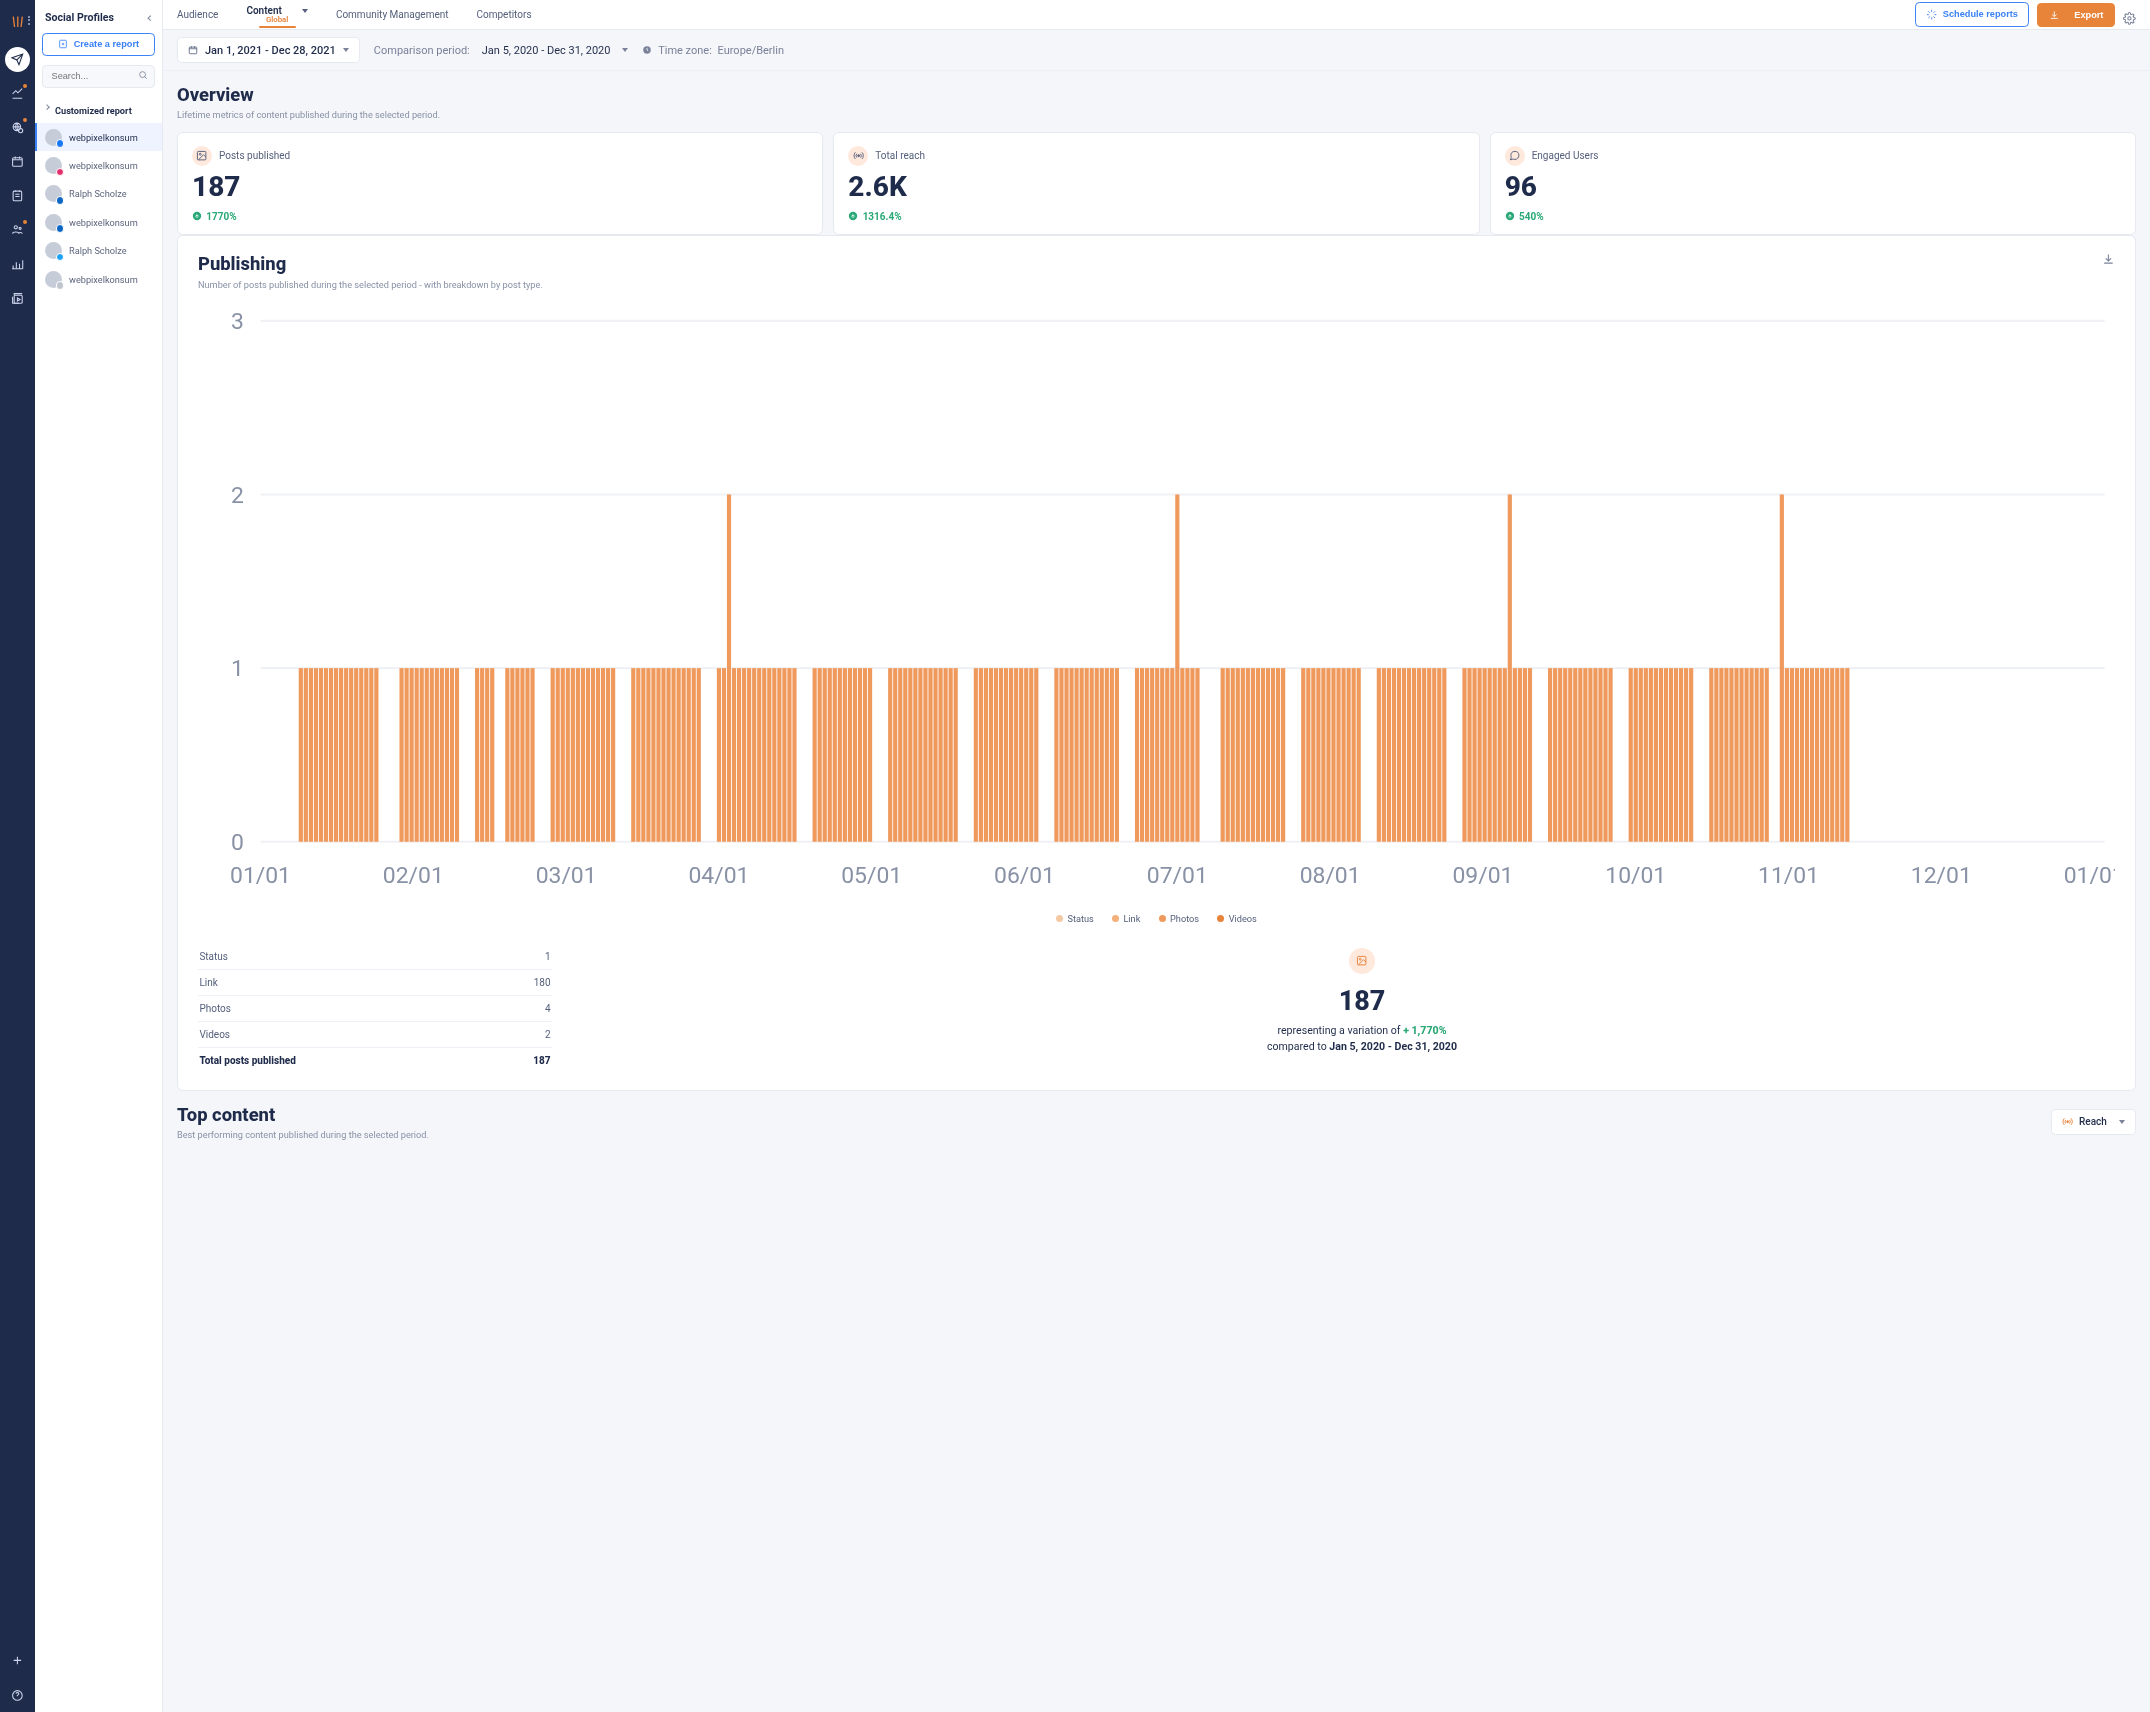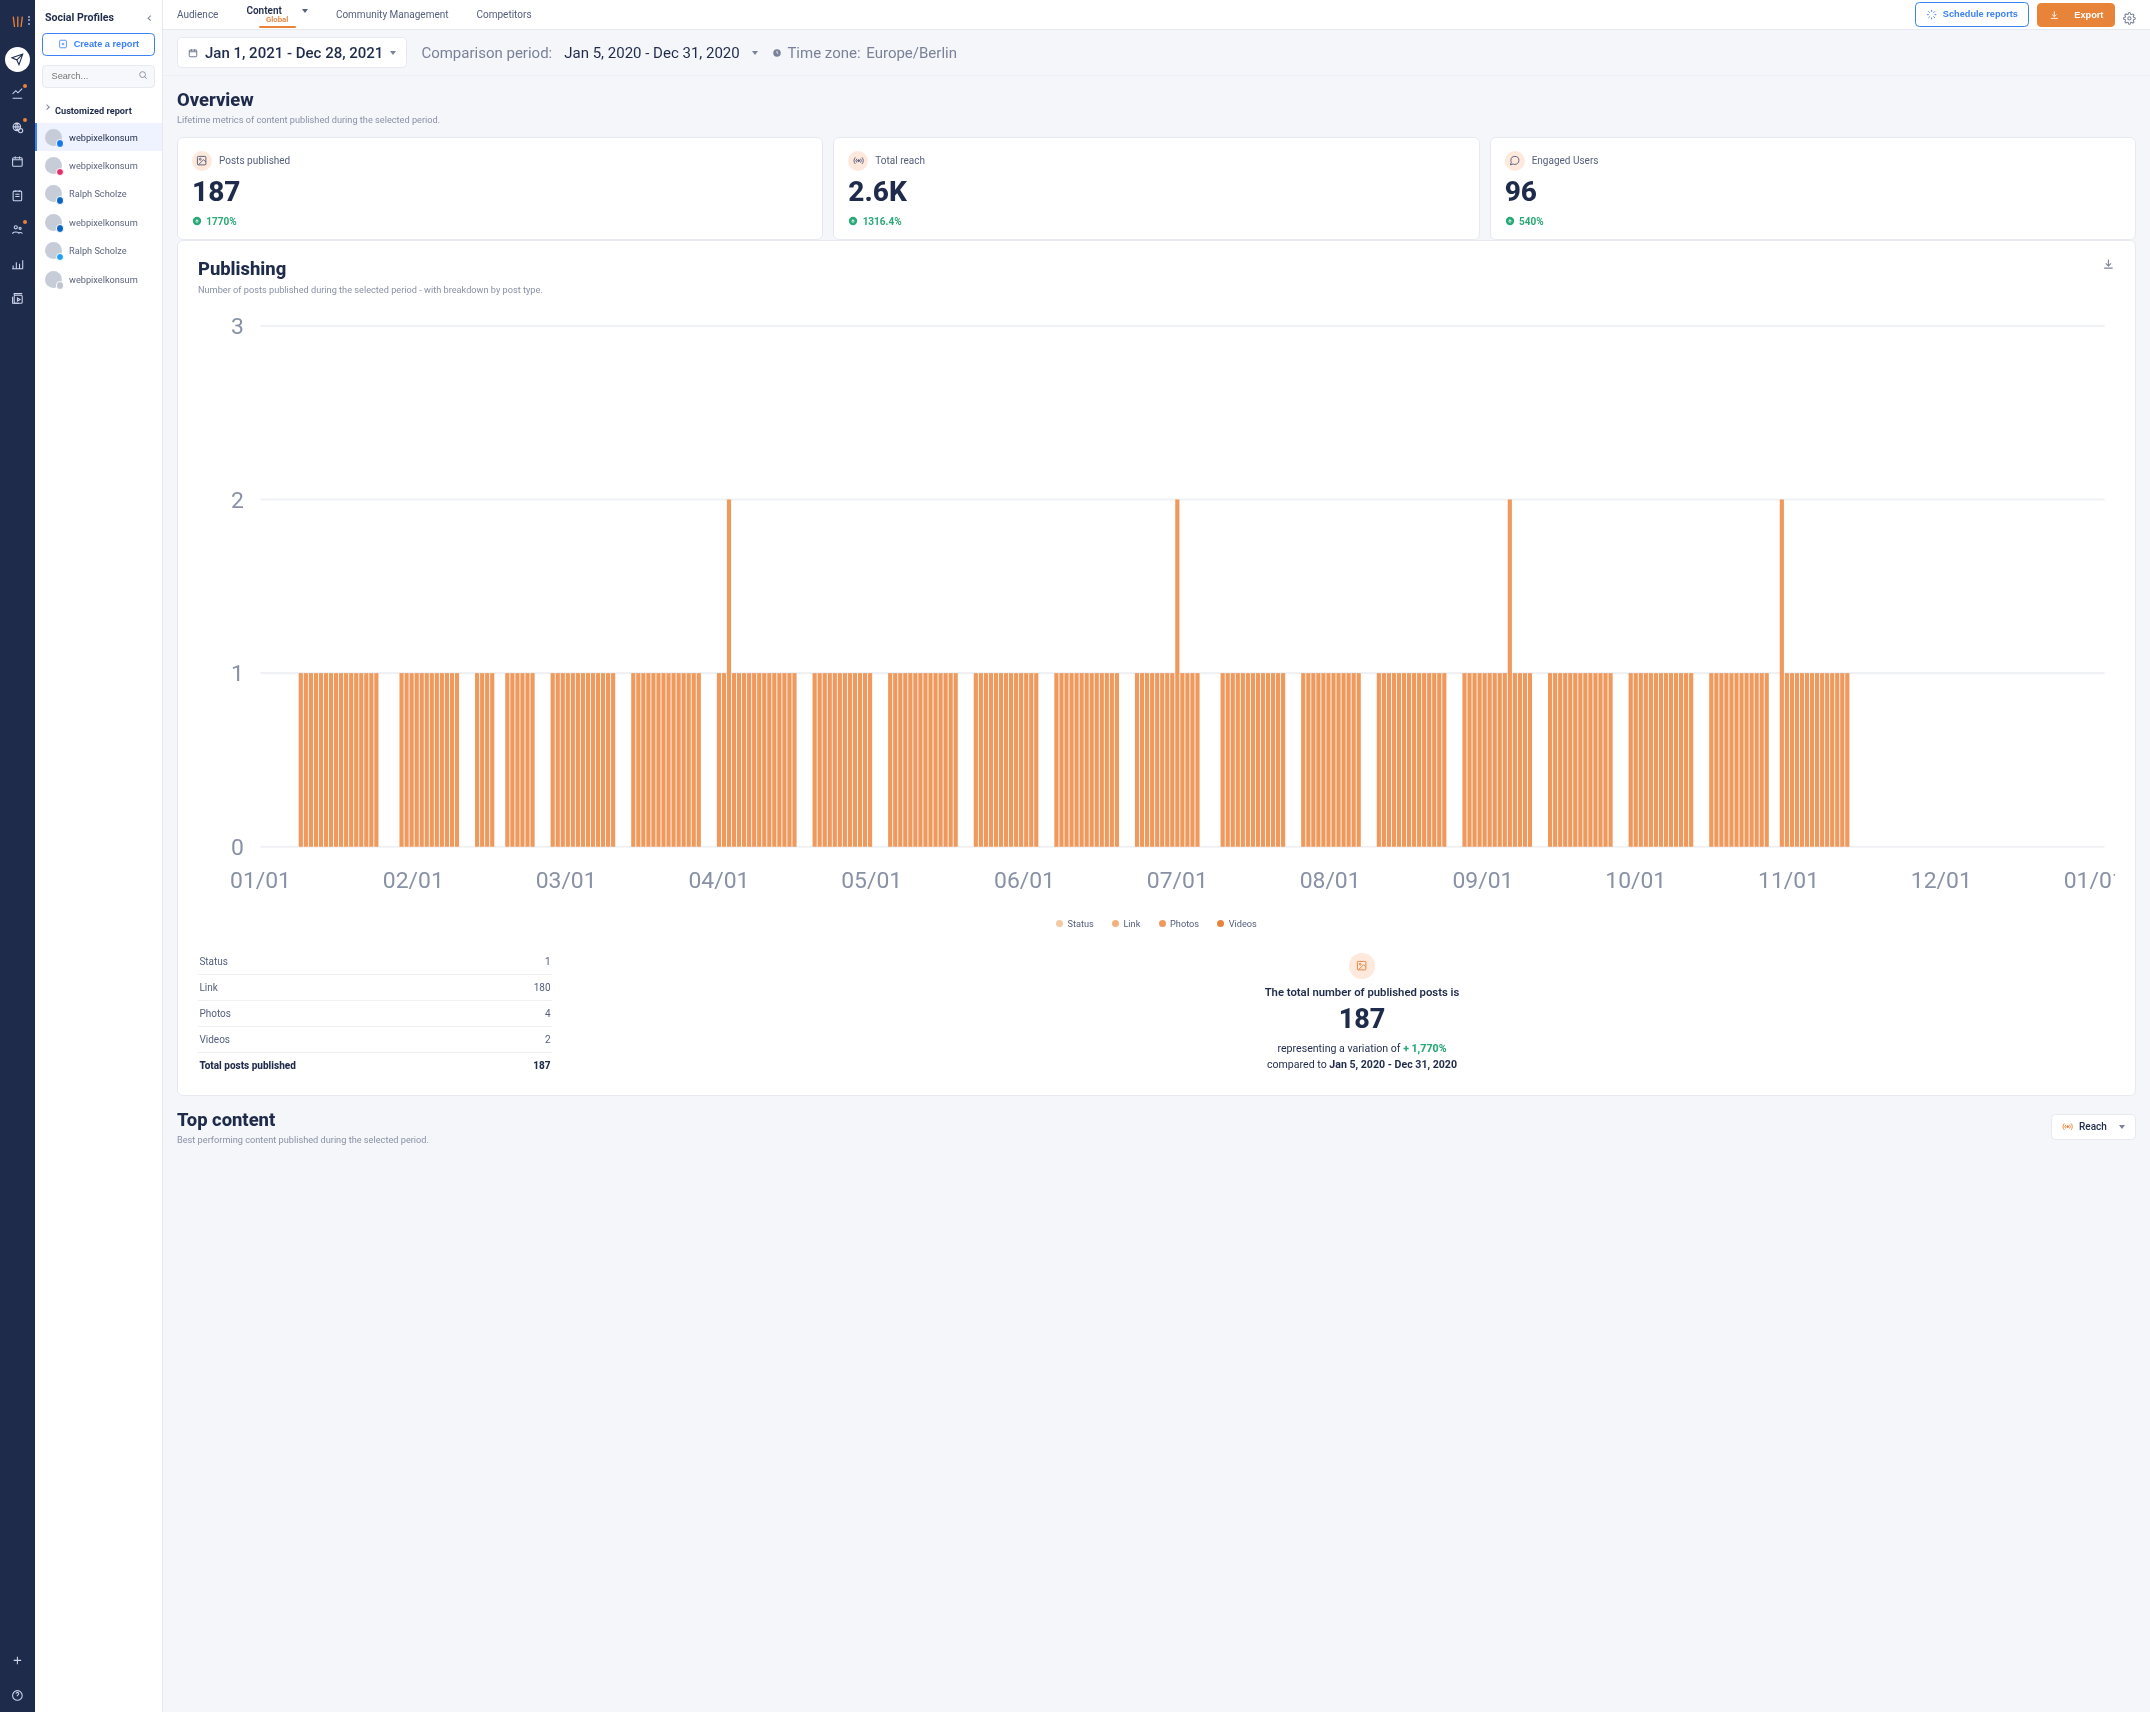--- a/index.html
+++ b/index.html
@@ -41,21 +41,21 @@
 .tab { color:#55607c; font-size:10px; cursor:pointer; position:relative; height:26px; display:flex; flex-direction:column; align-items:center; justify-content:center; }
 .tab.active { color:#1f2b4a; font-weight:600; }
 .tab .sub { font-size:7.8px; color:#e8833a; line-height:1; }
 .tab.active::after { content:''; position:absolute; bottom:-0.7px; height:2.1px; width:37px; background:#e8833a; border-radius:1.4px;}
 .tabs .right { margin-left:auto; display:flex; align-items:flex-end; gap:8.5px; }
 .btn-outline-blue { border:0.7px solid #3b82f6; color:#3b82f6; background:#fff; border-radius:4.3px; padding:5.7px 10px; display:flex; align-items:center; gap:5.7px; font-weight:600; cursor:pointer; font-size:9.2px;}
 .btn-orange { background:#e8833a; color:#fff; border:none; border-radius:4.3px; padding:6.4px 11.3px; display:flex; align-items:center; gap:15px; font-weight:600; cursor:pointer; font-size:9.2px;}
 .icon-btn { color:#7a8299; cursor:pointer; }
 
 
-.filter { display:flex; align-items:center; gap:14px; padding:7px 14px; background:#f5f6fa; border-bottom:0.7px solid #eceff5; font-size:15px; color:#7a8299; }
+.filter { display:flex; align-items:center; gap:14px; padding:7px 14px; background:#f5f6fa; border-bottom:0.7px solid #eceff5; font-size:11px; color:#7a8299; }
 .pill { background:#fff; border:0.7px solid #e6e9f0; border-radius:4.3px; padding:5.7px 10px; display:flex; align-items:center; gap:7px; cursor:pointer; color:#1f2b4a; font-weight:500; }
 
 
 .content { padding:12.8px 14px 28px; overflow:auto; }
 .card { background:#fff; border:0.7px solid #e6e9f0; border-radius:5.7px; padding:17px 20px; margin-bottom:12.8px; }
 h2 { font-size:18.4px; font-weight:800; margin-bottom:4.3px; }
 .muted { color:#8891a5; font-size:9.2px; }
 .kpi-row { display:grid; grid-template-columns:1fr 1fr 1fr; gap:10px; margin-top:11.3px; }
 .kpi { background:#fff; border:0.7px solid #e6e9f0; border-radius:5.7px; padding:12.8px 14px; }
 .kpi-head { display:flex; align-items:center; gap:7px; margin-bottom:7px; }
@@ -682,21 +682,20 @@
               </div>
             </div>
           <div class="summary">
             <div class="chip">
                 <svg width="11.3" height="11.3" viewBox="0 0 24 24" fill="none" stroke="currentColor" stroke-width="2">
                   <rect x="3" y="3" width="18" height="18" rx="2"></rect>
                   <circle cx="9" cy="9" r="2"></circle>
                   <path d="M21 15 L16 10 L5 21"></path>
                 </svg>
               </div>
-            <div class="line">The total number of published posts is</div>
             <div class="num">187</div>
             <div class="var"><span>representing a variation of </span><span class="green">+ 1,770%</span></div>
             <div class="var" style="margin-top:2.8px;"><span>compared to </span><span class="range">Jan 5, 2020 - Dec 31, 2020</span></div>
           </div>
         </div>
       </div>
 
       <div>
         <div class="top-head">
           <div>

